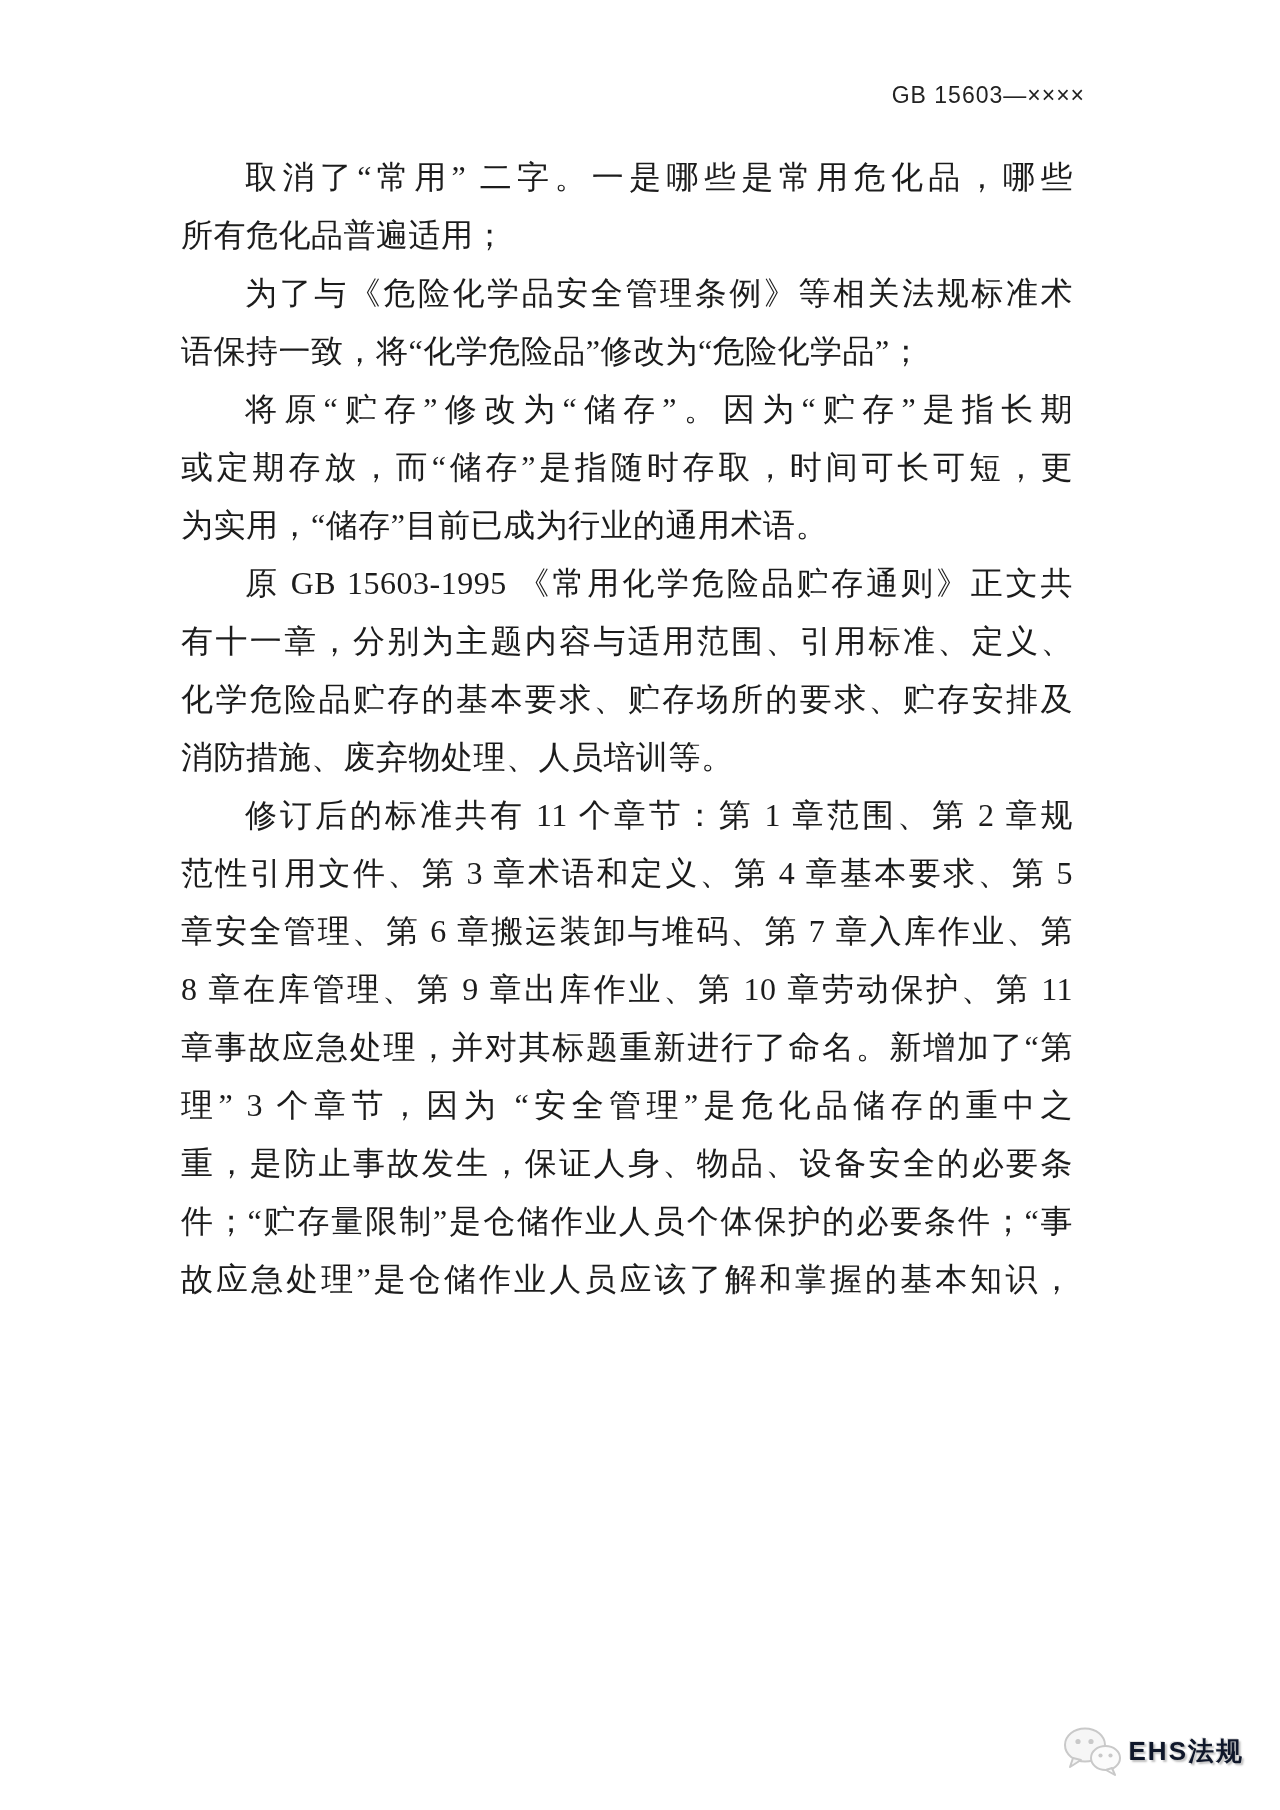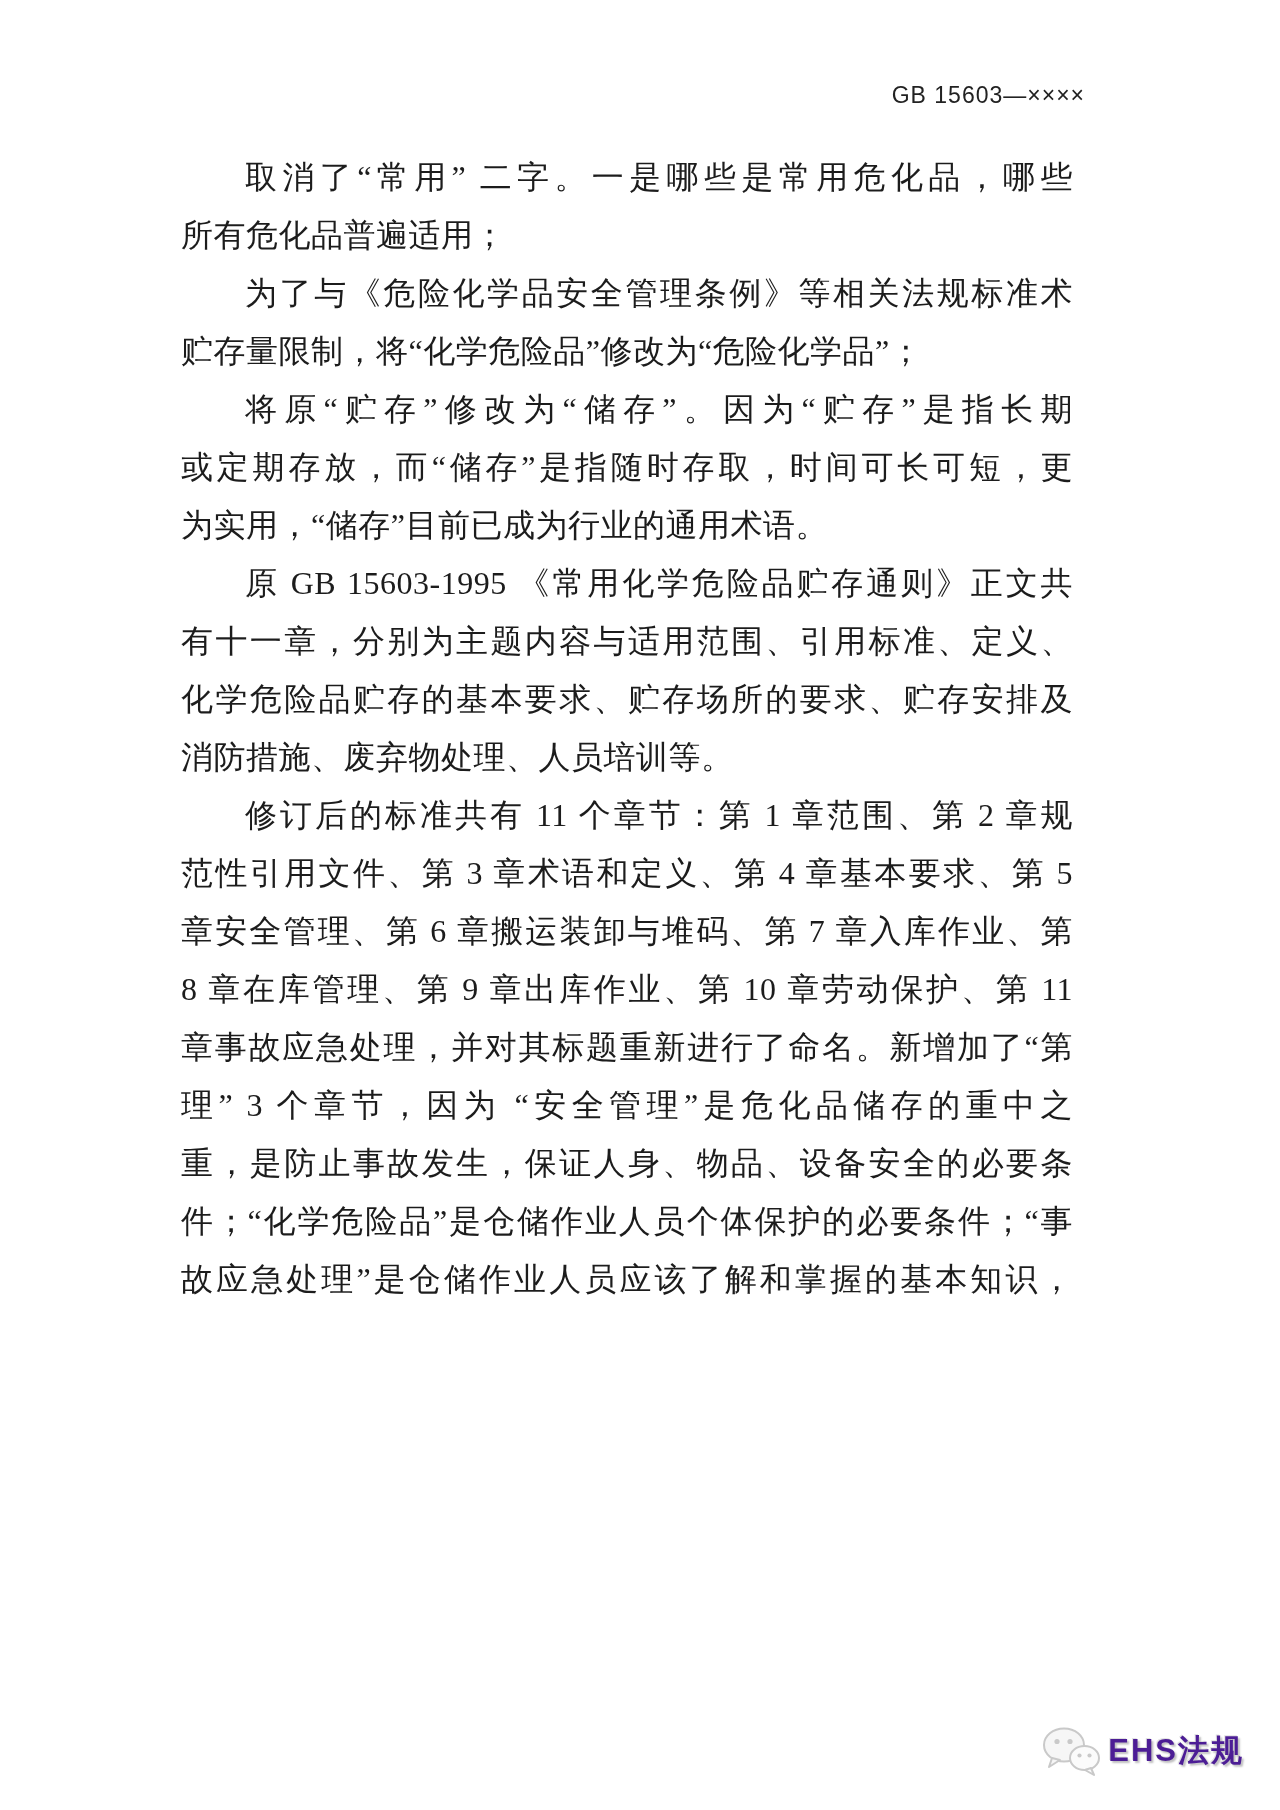--- a/index.html
+++ b/index.html
@@ -73,60 +73,60 @@
     position: absolute;
     top: 1726px;
     right: 36px;
     display: flex;
     align-items: center;
     gap: 8px;
   }
   .watermark .wm-label {
     font-family: "Liberation Sans", "DejaVu Sans", sans-serif;
     font-weight: 700;
-    font-size: 31px;
-    color: #4c1d95;
+    font-size: 26px;
+    color: #0f172a;
     text-shadow: 2px 2px 2px #bfbfbf, -1px -1px 0 #e2e2e2;
     letter-spacing: 2px;
   }
   .watermark svg { display: block; }
 </style>
 </head>
 <body>
 
 <div class="page">
 
   <div class="doc-header">GB 15603—××××</div>
 
   <main class="content">
 
     <div class="ln ind">取消了“常用” 二字。一是哪些是常用危化品，哪些</div>
     <div class="ln end">所有危化品普遍适用；</div>
 
     <div class="ln ind">为了与《危险化学品安全管理条例》等相关法规标准术</div>
-    <div class="ln end">贮存量限制，将“化学危险品”修改为“危险化学品”；</div>
+    <div class="ln end">语保持一致，将“化学危险品”修改为“危险化学品”；</div>
 
     <div class="ln ind">将原“贮存”修改为“储存”。因为“贮存”是指长期</div>
     <div class="ln">或定期存放，而“储存”是指随时存取，时间可长可短，更</div>
     <div class="ln end">为实用，“储存”目前已成为行业的通用术语。</div>
 
 
     <div class="ln ind">原 GB 15603-1995 《常用化学危险品贮存通则》正文共</div>
     <div class="ln">有十一章，分别为主题内容与适用范围、引用标准、定义、</div>
     <div class="ln">化学危险品贮存的基本要求、贮存场所的要求、贮存安排及</div>
     <div class="ln end">消防措施、废弃物处理、人员培训等。</div>
 
     <div class="ln ind">修订后的标准共有 11 个章节：第 1 章范围、第 2 章规</div>
     <div class="ln">范性引用文件、第 3 章术语和定义、第 4 章基本要求、第 5</div>
     <div class="ln">章安全管理、第 6 章搬运装卸与堆码、第 7 章入库作业、第</div>
     <div class="ln">8 章在库管理、第 9 章出库作业、第 10 章劳动保护、第 11</div>
     <div class="ln">章事故应急处理，并对其标题重新进行了命名。新增加了“第</div>
     <div class="ln">理” 3 个章节，因为 “安全管理”是危化品储存的重中之</div>
     <div class="ln">重，是防止事故发生，保证人身、物品、设备安全的必要条</div>
-    <div class="ln">件；“化学危险品”是仓储作业人员个体保护的必要条件；“事</div>
+    <div class="ln">件；“贮存量限制”是仓储作业人员个体保护的必要条件；“事</div>
     <div class="ln">故应急处理”是仓储作业人员应该了解和掌握的基本知识，</div>
   </main>
 
 
   <div class="watermark">
     <svg width="58" height="50" viewBox="0 0 58 50">
 
       <ellipse cx="22" cy="19" rx="20" ry="16.5" fill="#f6f6f6" stroke="#c9c9c9" stroke-width="2"></ellipse>
       <path d="M10 32 L7 41 L18 34 Z" fill="#f6f6f6" stroke="#c9c9c9" stroke-width="2" stroke-linejoin="round"></path>
       <circle cx="15" cy="15.5" r="2.6" fill="#c9c9c9"></circle>

